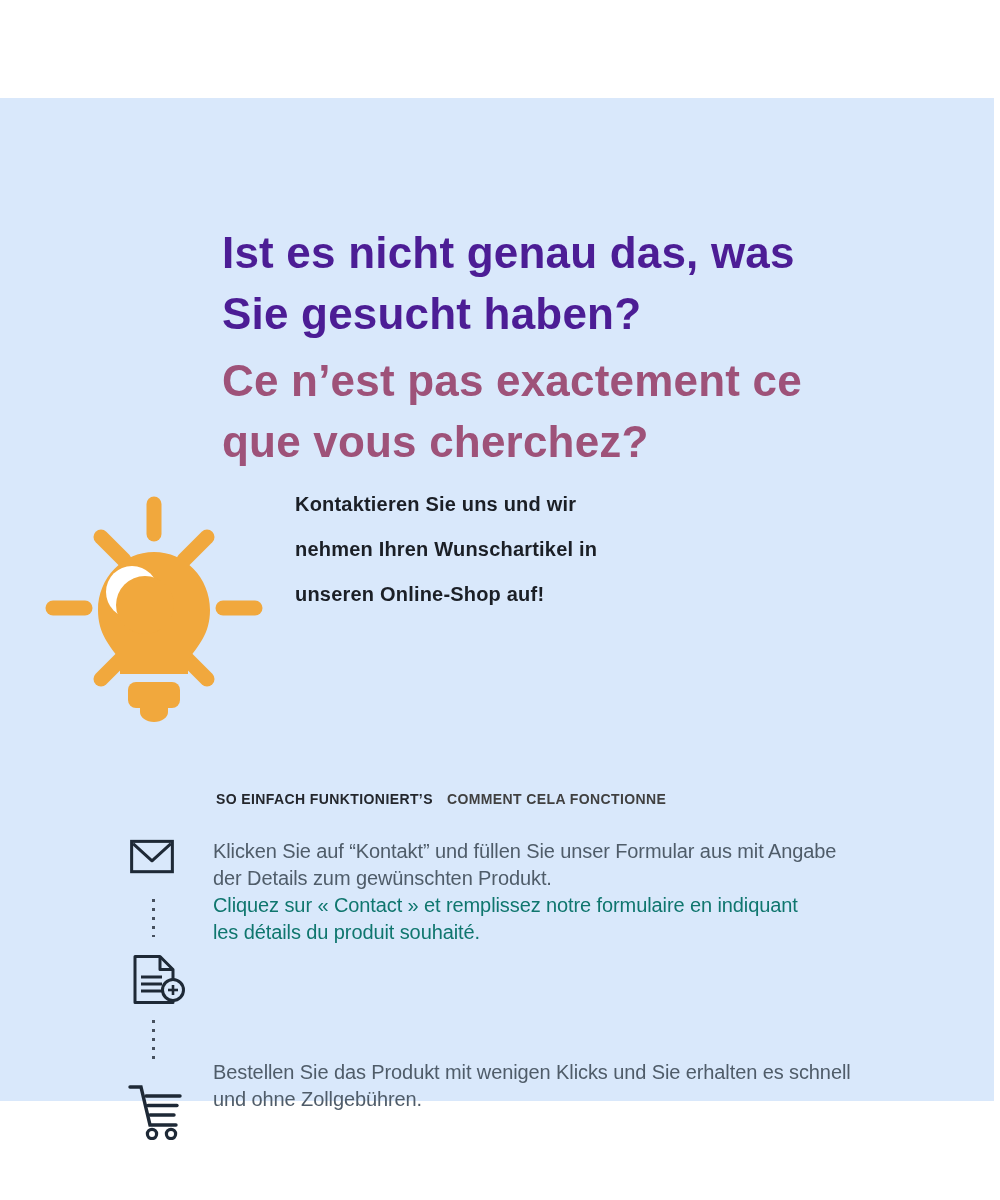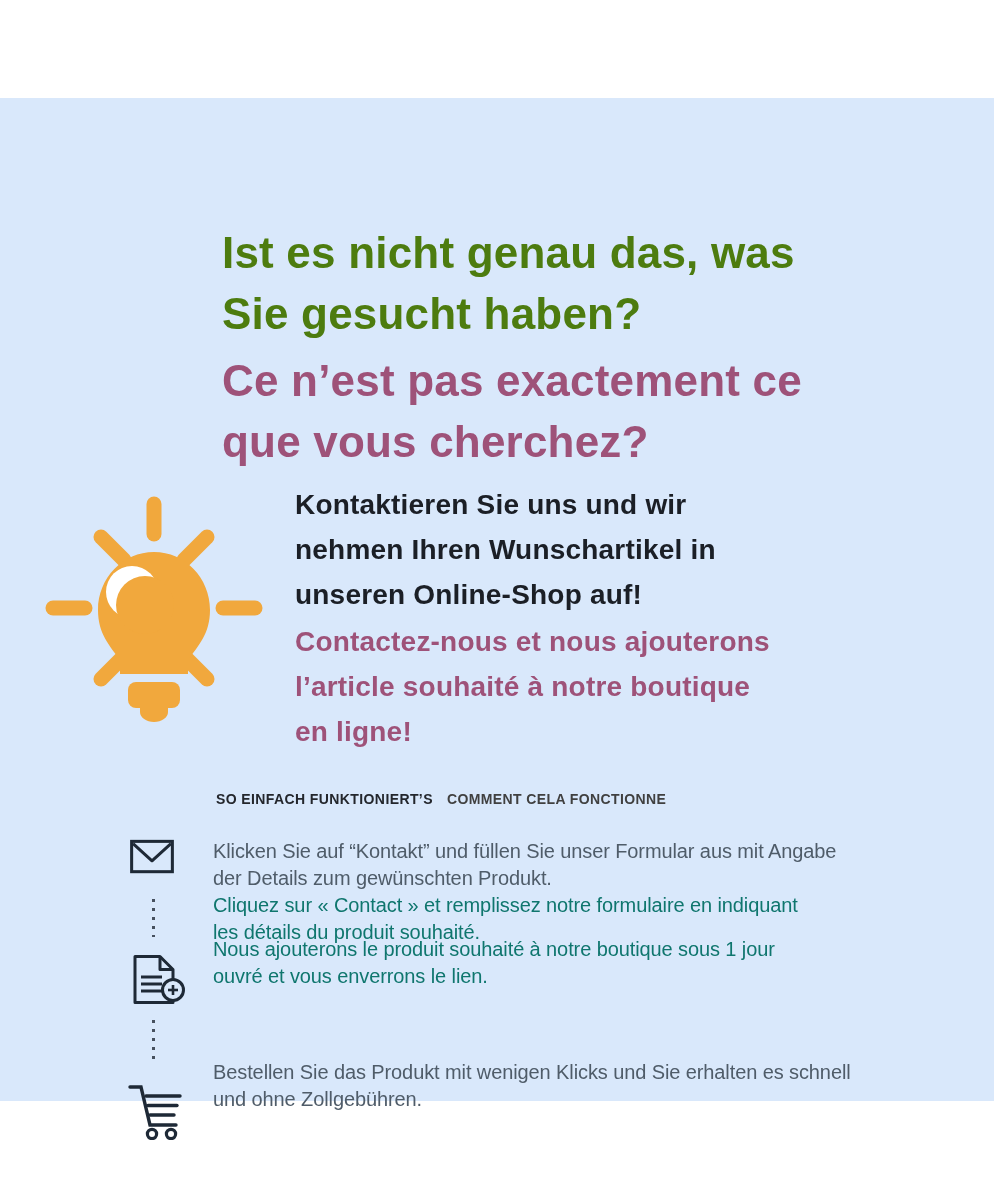--- a/index.html
+++ b/index.html
@@ -14,27 +14,27 @@
     position:absolute; left:0; top:98px; width:994px; height:1003px;
     background:#d9e8fb;
   }
   .pre { white-space:pre-line; }
 
   
   .headline {
     position:absolute; left:222px; margin:0;
     font-size:44px; font-weight:bold; line-height:61px; letter-spacing:0.2px;
   }
-  .headline.de { top:124px; color:#4d7c0f; }
+  .headline.de { top:124px; color:#4c1d95; }
   .headline.fr { top:252px; color:#9e5279; }
 
   
   .intro {
     position:absolute; left:295px; margin:0;
-    font-size:28px; font-weight:bold; line-height:45px; letter-spacing:0.2px;
+    font-size:20px; font-weight:bold; line-height:45px; letter-spacing:0.2px;
   }
   .intro.de { top:384px; color:#1b1f26; }
   .intro.fr { top:521px; color:#9e5279; }
 
   
   .bulb { position:absolute; left:42px; top:394px; width:224px; height:234px; }
 
   
   .hiw { position:absolute; left:216px; top:693px; display:flex; gap:14px; align-items:center; }
   .hiw-de { font-size:14px; font-weight:bold; letter-spacing:0.4px; color:#23262c; }
@@ -87,23 +87,20 @@
         <circle cx="90" cy="98" r="26" fill="#ffffff"></circle>
         <circle cx="103" cy="111" r="29" fill="#f1a83d"></circle>
         <rect x="86" y="188" width="52" height="26" rx="8" fill="#f1a83d"></rect>
         <path fill="#f1a83d" d="M98,212 h28 v6 a14,10 0 0 1 -28,0 Z"></path>
       </svg>
     </div>
 
     <p class="intro de pre">Kontaktieren Sie uns und wir
 nehmen Ihren Wunschartikel in
 unseren Online-Shop auf!</p>
-    <p class="intro fr pre">Contactez-nous et nous ajouterons
-l’article souhaité à notre boutique
-en ligne!</p>
 
     <div class="hiw">
       <span class="hiw-de">SO EINFACH FUNKTIONIERT’S</span>
       <span class="hiw-fr">COMMENT CELA FONCTIONNE</span>
     </div>
 
     <div class="step-icon icon-envelope">
       <svg width="46" height="36" viewBox="0 0 48 38" aria-hidden="true">
         <rect x="2.5" y="2.5" width="43" height="32" fill="none" stroke="#1e2936" stroke-width="3.2"></rect>
         <path d="M4,5 L24,23 L44,5" fill="none" stroke="#1e2936" stroke-width="3.2" stroke-linejoin="round"></path>
@@ -124,22 +121,20 @@
         <path d="M30,2.5 v13 h13" fill="none" stroke="#1e2936" stroke-width="3" stroke-linejoin="round"></path>
         <line x1="11" y1="23" x2="32" y2="23" stroke="#1e2936" stroke-width="3"></line>
         <line x1="11" y1="30" x2="32" y2="30" stroke="#1e2936" stroke-width="3"></line>
         <line x1="11" y1="37" x2="32" y2="37" stroke="#1e2936" stroke-width="3"></line>
         <circle cx="43" cy="36" r="10.5" fill="#d9e8fb" stroke="#1e2936" stroke-width="3"></circle>
         <line x1="43" y1="31" x2="43" y2="41" stroke="#1e2936" stroke-width="2.6"></line>
         <line x1="38" y1="36" x2="48" y2="36" stroke="#1e2936" stroke-width="2.6"></line>
       </svg>
     </div>
     <div class="step-text step-2">
-      <p class="step-fr pre">Nous ajouterons le produit souhaité à notre boutique sous 1 jour
-ouvré et vous enverrons le lien.</p>
     </div>
 
     <div class="dotted dotted-2"></div>
 
     <div class="step-icon icon-cart">
       <svg width="60" height="58" viewBox="0 0 60 58" aria-hidden="true">
         <g fill="none" stroke="#1e2936" stroke-width="3.4" stroke-linecap="round">
           <path d="M6,5 h11 l9,38 h26"></path>
           <line x1="22" y1="14" x2="56" y2="14"></line>
           <line x1="24" y1="23.5" x2="53" y2="23.5"></line>

